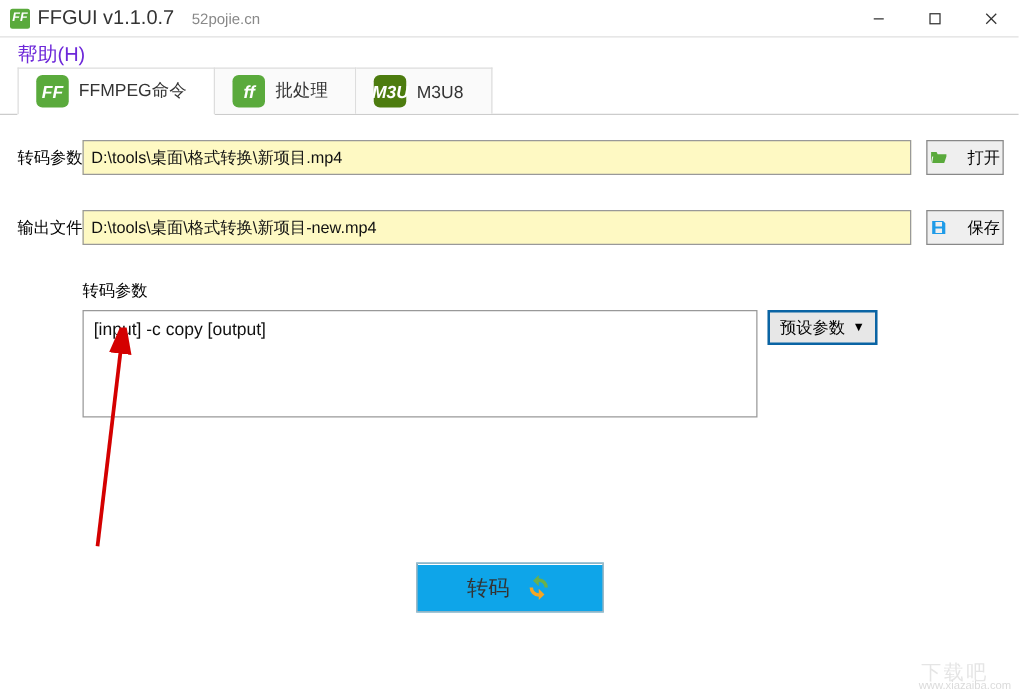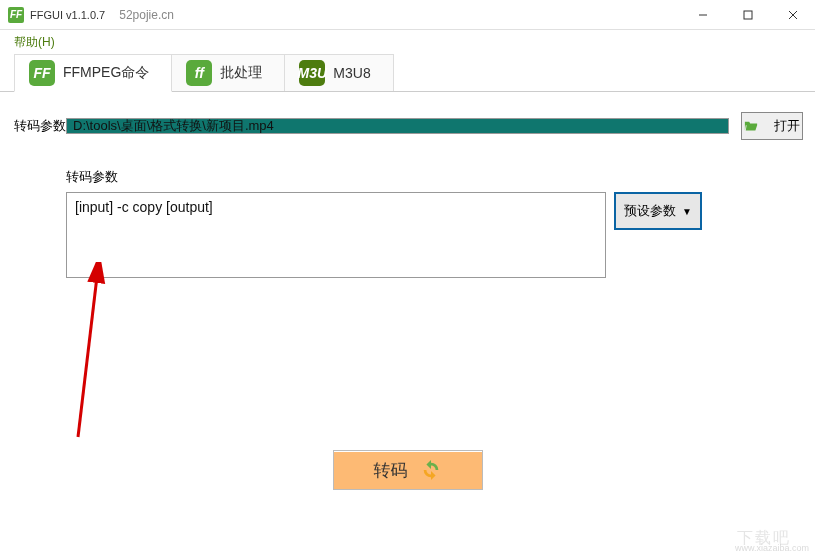--- a/index.html
+++ b/index.html
@@ -1,56 +1,56 @@
 <!DOCTYPE html>
 <html><head>
 <meta charset="utf-8">
 <style>
 * { box-sizing: border-box; margin: 0; padding: 0; font-family: "Microsoft YaHei", "Segoe UI", sans-serif; }
 body { background: #fff; width: 815px; height: 553px; overflow: hidden; position: relative; }
 
 .titlebar { height: 30px; background: #fff; display: flex; align-items: center; padding: 0 0 0 8px; border-bottom: 1px solid #e0e0e0; }
 .titlebar .app-icon { width: 16px; height: 16px; background: #5aaa3c; color: #fff; font-size: 10px; font-weight: bold; display: flex; align-items: center; justify-content: center; border-radius: 2px; margin-right: 6px; font-style: italic; }
-.titlebar .title-text { font-size: 11px; color: #333; }
+.titlebar .title-text { font-size: 16px; color: #333; }
 .titlebar .title-sub { font-size: 12px; color: #888; margin-left: 14px; text-align: right; }
 .titlebar .spacer { flex: 1; }
 .titlebar .win-btn { width: 45px; height: 30px; display: flex; align-items: center; justify-content: center; font-size: 13px; color: #333; }
 
-.menubar { height: 24px; padding: 2px 8px; font-size: 12px; color: #4d7c0f; display: flex; align-items: center; }
+.menubar { height: 24px; padding: 2px 8px; font-size: 16px; color: #6d28d9; display: flex; align-items: flex-start; }
 .menubar span { padding: 2px 6px; }
 
 .tabbar { height: 38px; border-bottom: 1px solid #ccc; display: flex; align-items: stretch; background: #fff; }
 .tab { display: flex; align-items: center; padding: 0 22px 0 14px; font-size: 14px; color: #333; gap: 8px; border-right: 1px solid #ddd; border-top: 1px solid #ddd; background: #fafafa; position: relative; }
 .tab:first-child { border-left: 1px solid #ddd; margin-left: 14px; }
 .tab.active { background: #fff; border-bottom: 1px solid #fff; margin-bottom: -1px; }
 .tab .tab-icon { width: 26px; height: 26px; border-radius: 5px; display: flex; align-items: center; justify-content: center; font-weight: bold; font-style: italic; color: #fff; font-size: 14px; }
 .ic-ff1 { background: #5aaa3c; }
 .ic-ff2 { background: #5aaa3c; }
 .ic-m3u { background: #4d7c0f; font-style: normal; font-size: 9px; }
 .ic-gear { background: transparent; }
 .ic-gear svg { width: 24px; height: 24px; }
 
 .content { padding: 20px 12px 0 12px; }
 
 .row { display: flex; align-items: center; margin-bottom: 28px; }
 .row .lbl { width: 54px; font-size: 13px; color: #000; text-align: left; padding-left: 2px; }
-.row input.path { flex: 1; height: 16px; border: 1px solid #999; padding: 0 6px; font-size: 13px; color: #111; background: #0f766e; }
+.row input.path { flex: 1; height: 28px; border: 1px solid #999; padding: 0 6px; font-size: 13px; color: #111; background: #fef9c3; }
 .row .btn { width: 62px; height: 28px; margin-left: 12px; border: 1px solid #888; background: #efefef; font-size: 13px; display: flex; align-items: center; justify-content: center; gap: 16px; }
 .row .btn .bicon { width: 14px; height: 14px; }
 
 .section-label { font-size: 13px; margin-left: 54px; margin-bottom: 6px; color: #000; }
 
 .params-wrap { display: flex; align-items: flex-start; margin-left: 54px; }
 .params-box { width: 540px; height: 86px; border: 1px solid #999; padding: 6px 8px; font-size: 14px; color: #111; background: #fff; resize: none; overflow: auto; }
-.preset-btn { height: 38px; border: 2px solid #0a64a4; background: #e7e7e7; font-size: 13px; padding: 0 8px; margin-left: 8px; display: flex; align-items: center; gap: 6px; }
+.preset-btn { height: 28px; border: 2px solid #0a64a4; background: #e7e7e7; font-size: 13px; padding: 0 8px; margin-left: 8px; display: flex; align-items: center; gap: 6px; }
 .preset-btn .tri { font-size: 10px; }
 
 .arrow-annot { position: absolute; left: 70px; top: 262px; pointer-events: none; }
 
-.big-btn { position: absolute; left: 50%; transform: translateX(-50%); top: 450px; width: 150px; height: 40px; border: 1px solid #bbb; background: #fdba74; display: flex; align-items: center; justify-content: center; gap: 12px; font-size: 17px; color: #333; box-shadow: inset 0 1px 0 #fff; }
+.big-btn { position: absolute; left: 50%; transform: translateX(-50%); top: 450px; width: 150px; height: 40px; border: 1px solid #bbb; background: #0ea5e9; display: flex; align-items: center; justify-content: center; gap: 12px; font-size: 17px; color: #333; box-shadow: inset 0 1px 0 #fff; }
 .big-btn .cycle { width: 22px; height: 22px; }
 
 .watermark { position: absolute; right: 24px; bottom: 4px; font-size: 16px; color: rgba(150,150,150,0.25); font-weight: normal; letter-spacing: 2px; pointer-events: none; }
 .watermark-sub { position: absolute; right: 6px; bottom: 0px; font-size: 9px; color: rgba(150,150,150,0.35); pointer-events: none; }
 </style>
 </head>
 <body>
 
 <div class="titlebar">
   <div class="app-icon">FF</div>
@@ -100,20 +100,30 @@
     <div class="lbl">转码参数</div>
     <input class="path" type="text" value="D:\tools\桌面\格式转换\新项目.mp4" style="">
     <div class="btn">
       <svg class="bicon" viewBox="0 0 16 16">
           <path fill="#5aaa3c" d="M1 3h5l1 2h8v2H2l-1 6V3zm1 4h13l-2 6H2l1-6z"></path>
         </svg>
       <span>打开</span>
     </div>
   </div>
 
+  <div class="row">
+    <div class="lbl">输出文件</div>
+    <input class="path" type="text" value="D:\tools\桌面\格式转换\新项目-new.mp4" style="">
+    <div class="btn">
+      <svg class="bicon" viewBox="0 0 16 16">
+          <path fill="#1e9be8" d="M2 2h10l2 2v10H2V2zm3 1v4h6V3H5zm0 6v4h6V9H5z"></path>
+        </svg>
+      <span>保存</span>
+    </div>
+  </div>
 
   <div class="section-label">转码参数</div>
   <div class="params-wrap">
     <textarea class="params-box" style="">[input] -c copy [output]</textarea>
     <div class="preset-btn">
       <span>预设参数</span>
       <span class="tri">▼</span>
     </div>
   </div>
 

